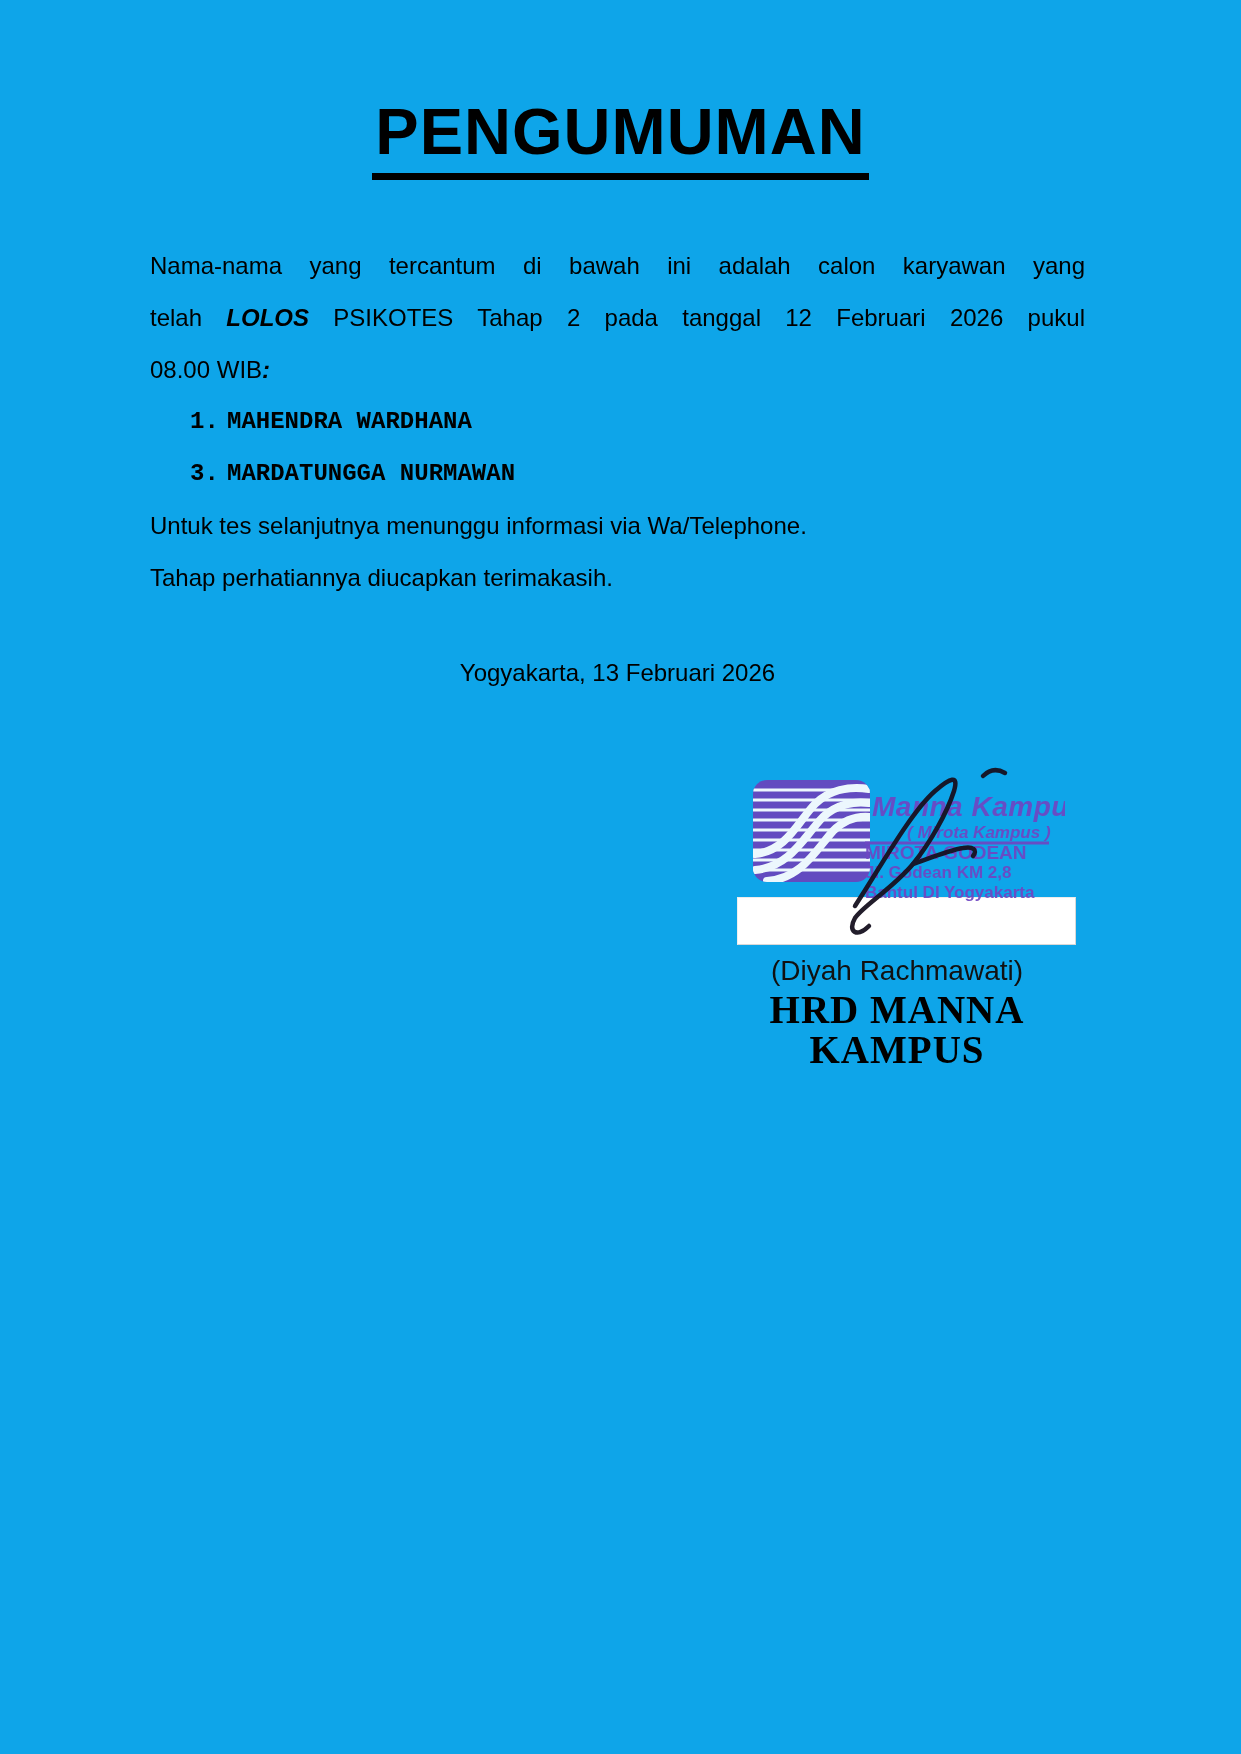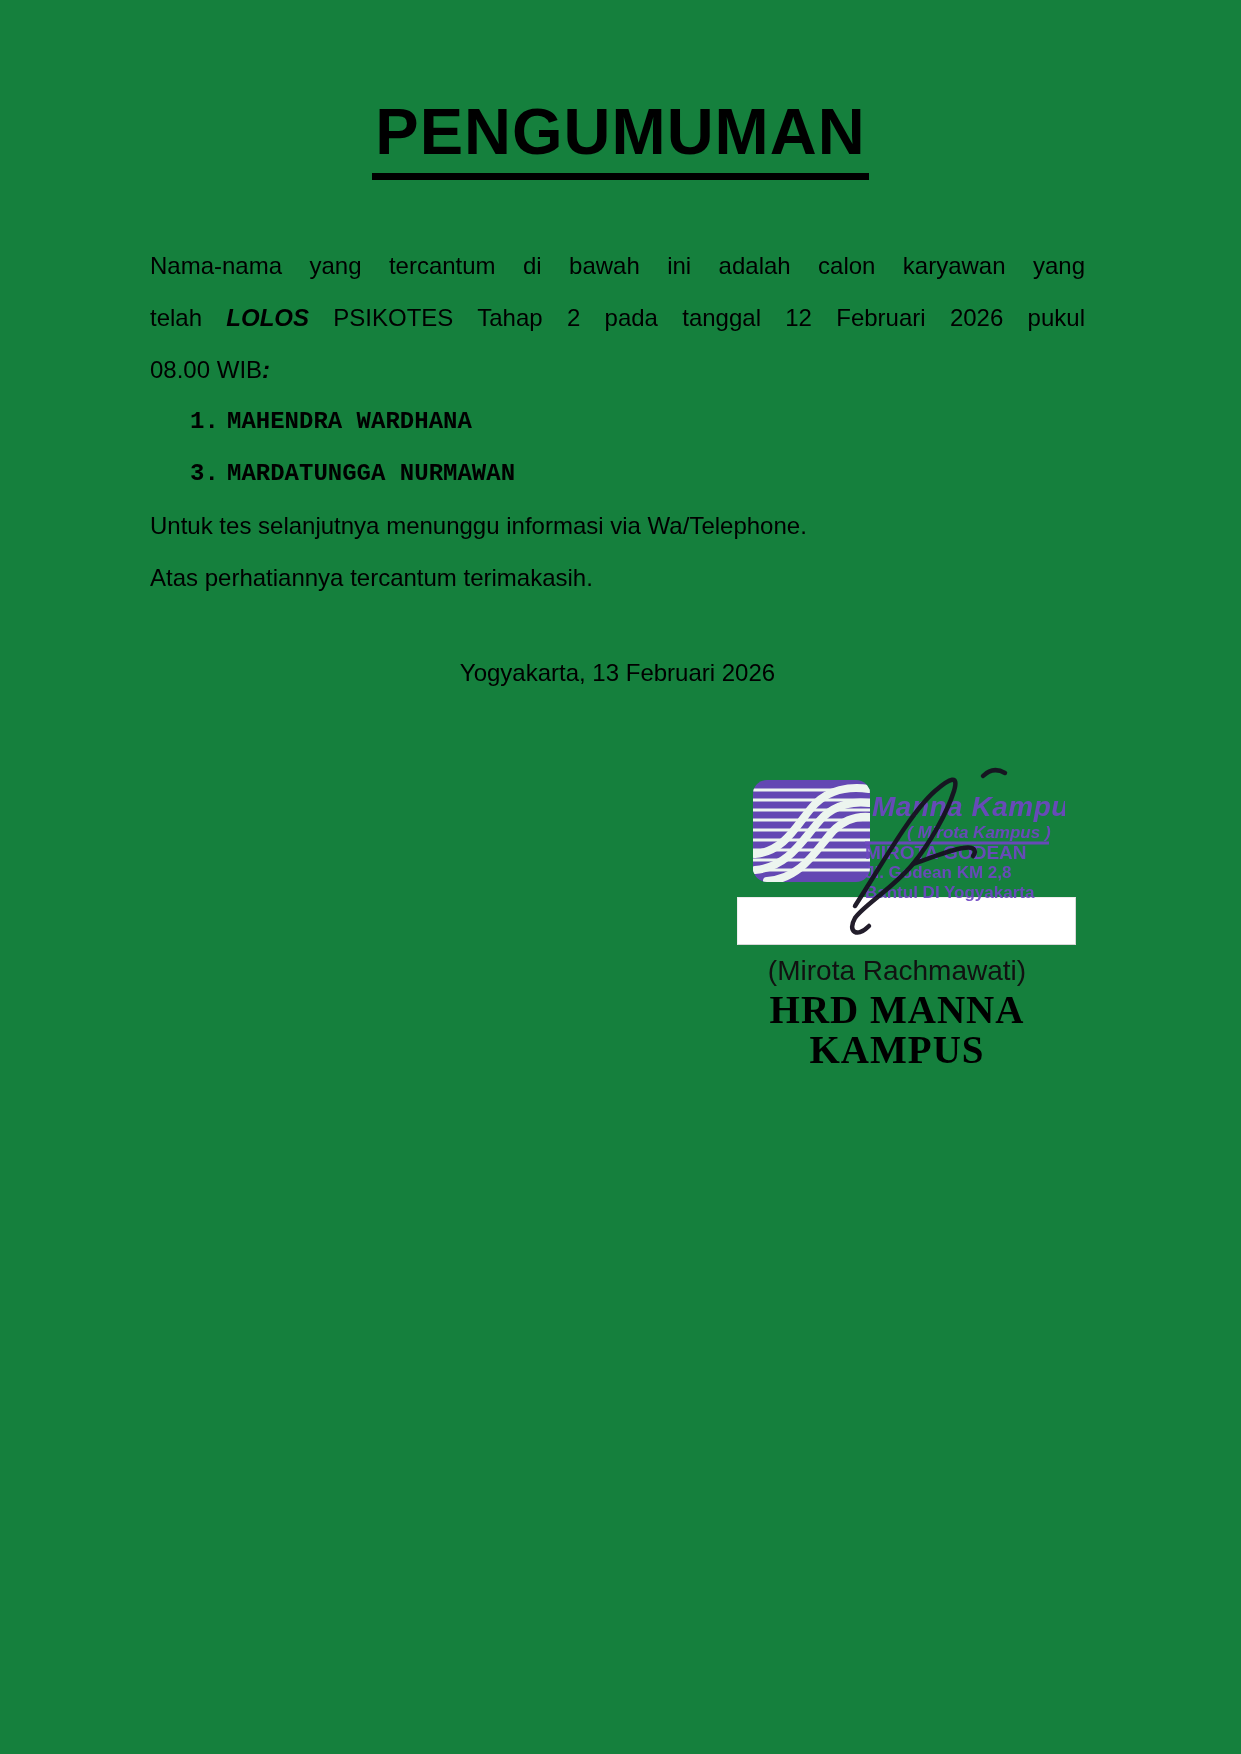--- a/index.html
+++ b/index.html
@@ -1,19 +1,19 @@
 <!DOCTYPE html>
 <html><head>
 <meta charset="utf-8">
 <style>
   html,body{margin:0;padding:0;background:#ffffff;}
   .page{
     position:relative;
     width:1241px;height:1754px;
-    background:#15803d;
+    background:#0ea5e9;
     font-family:"Liberation Sans","DejaVu Sans",sans-serif;
     color:#000;
     overflow:hidden;
   }
   .title-wrap{
     margin-top:96px;
     text-align:center;
   }
   .title{
     display:inline-block;
@@ -117,21 +117,21 @@
     <div class="name-list">
       <div class="name-item">
         <span class="li-num">1.</span><span>MAHENDRA WARDHANA</span>
       </div>
       <div class="name-item">
         <span class="li-num">3.</span><span>MARDATUNGGA NURMAWAN</span>
       </div>
     </div>
 
     <div class="closing-line">Untuk tes selanjutnya menunggu informasi via Wa/Telephone.</div>
-    <div class="closing-line">Atas perhatiannya tercantum terimakasih.</div>
+    <div class="closing-line">Tahap perhatiannya diucapkan terimakasih.</div>
 
     <div class="date-line">Yogyakarta, 13 Februari 2026</div>
   </div>
 
   <div class="faint-box"></div>
 
   <svg class="stamp-svg" viewBox="0 0 320 205" xmlns="http://www.w3.org/2000/svg">
     <defs>
       <clipPath id="logoClip">
           <rect x="8" y="22" width="117" height="102" rx="14"></rect>
@@ -170,17 +170,17 @@
     </g>
 
     <g stroke="#171120" stroke-width="4.5" fill="none" stroke-linecap="round" opacity="0.95">
       <path d="M 110 148 C 135 110, 165 55, 190 33 C 205 20, 214 16, 209 33 C 202 55, 185 85, 168 106 C 148 130, 118 148, 110 160 C 102 174, 112 180, 124 168"></path>
       <path d="M 168 106 C 185 100, 205 92, 218 90 C 228 88, 233 92, 228 98"></path>
       <path d="M 238 18 C 245 11, 253 11, 260 15"></path>
     </g>
   </svg>
 
   <div class="sign-block">
-    <div class="sign-name">(Mirota Rachmawati)</div>
+    <div class="sign-name">(Diyah Rachmawati)</div>
     <div class="sign-title">HRD MANNA KAMPUS</div>
   </div>
 
 </div>
 
 </body></html>

